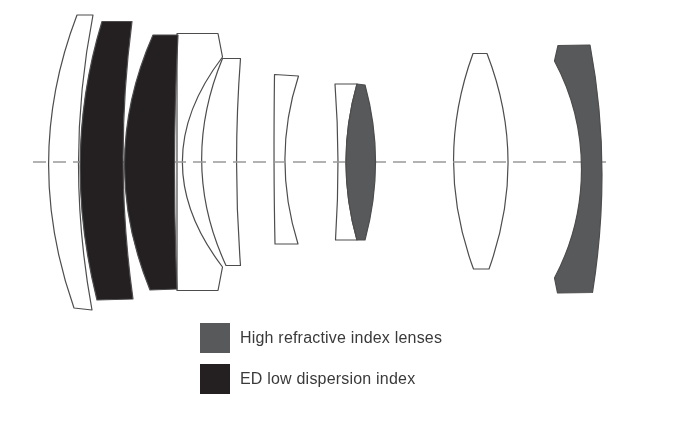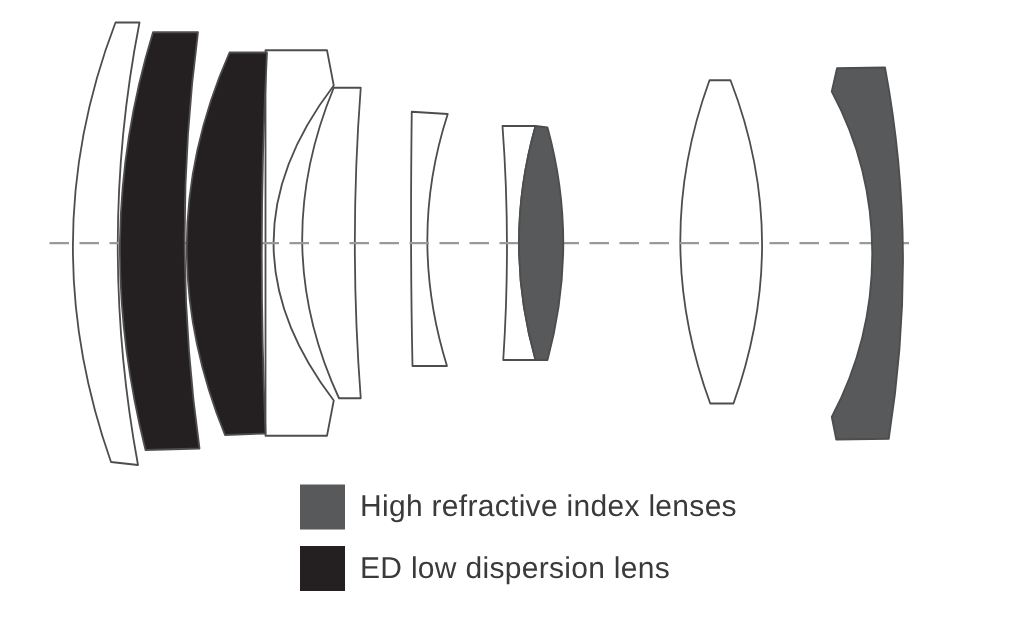--- a/index.html
+++ b/index.html
@@ -9,21 +9,21 @@
   }
   .stage{position:relative;width:680px;height:425px;background:#ffffff;}
   .stage svg{position:absolute;left:0;top:0;}
   .legend{
     position:absolute;left:200px;top:323px;
     display:flex;flex-direction:column;gap:11px;
   }
   .legend-row{display:flex;align-items:center;gap:10px;}
   .swatch{width:30px;height:30px;flex:0 0 30px;display:inline-block;}
   .legend-label{
-    font-size:20px;color:#3a3a3a;letter-spacing:0.2px;line-height:30px;
+    font-size:16px;color:#3a3a3a;letter-spacing:0.2px;line-height:30px;
     white-space:nowrap;
   }
 </style>
 </head>
 <body>
 
 <div class="stage">
   <svg width="680" height="425" viewBox="0 0 680 425">
       <path d="M 77,15 L 93,15 C 73.8,113 73.8,211 92,310 L 74,308 C 39.5,210 39.5,113 77,15 Z" fill="#ffffff" stroke="#4d4d4d" stroke-width="1.2" stroke-linejoin="round"></path>
       <path d="M 177,33.5 L 218,33.5 L 222.5,57 C 169,127 169,197 222.5,267 L 218,290.5 L 177,290.5 Z" fill="#ffffff" stroke="#4d4d4d" stroke-width="1.2" stroke-linejoin="round"></path>
@@ -38,16 +38,16 @@
       <path d="M 558,45.5 L 590,45 C 605.6,128 605.6,210 592.5,292.5 L 557.5,293 L 554.5,278 C 590.5,210 590.5,128 554.5,61 Z" fill="#58595b" stroke="#4d4d4d" stroke-width="1.2" stroke-linejoin="round"></path>
     </svg>
 
   <div class="legend">
     <div class="legend-row">
       <span class="swatch" style="background-color: rgb(88, 89, 91);"></span>
       <span class="legend-label">High refractive index lenses</span>
     </div>
     <div class="legend-row">
       <span class="swatch" style="background-color: rgb(36, 31, 32);"></span>
-      <span class="legend-label">ED low dispersion lens</span>
+      <span class="legend-label">ED low dispersion index</span>
     </div>
   </div>
 </div>
 
 </body></html>

